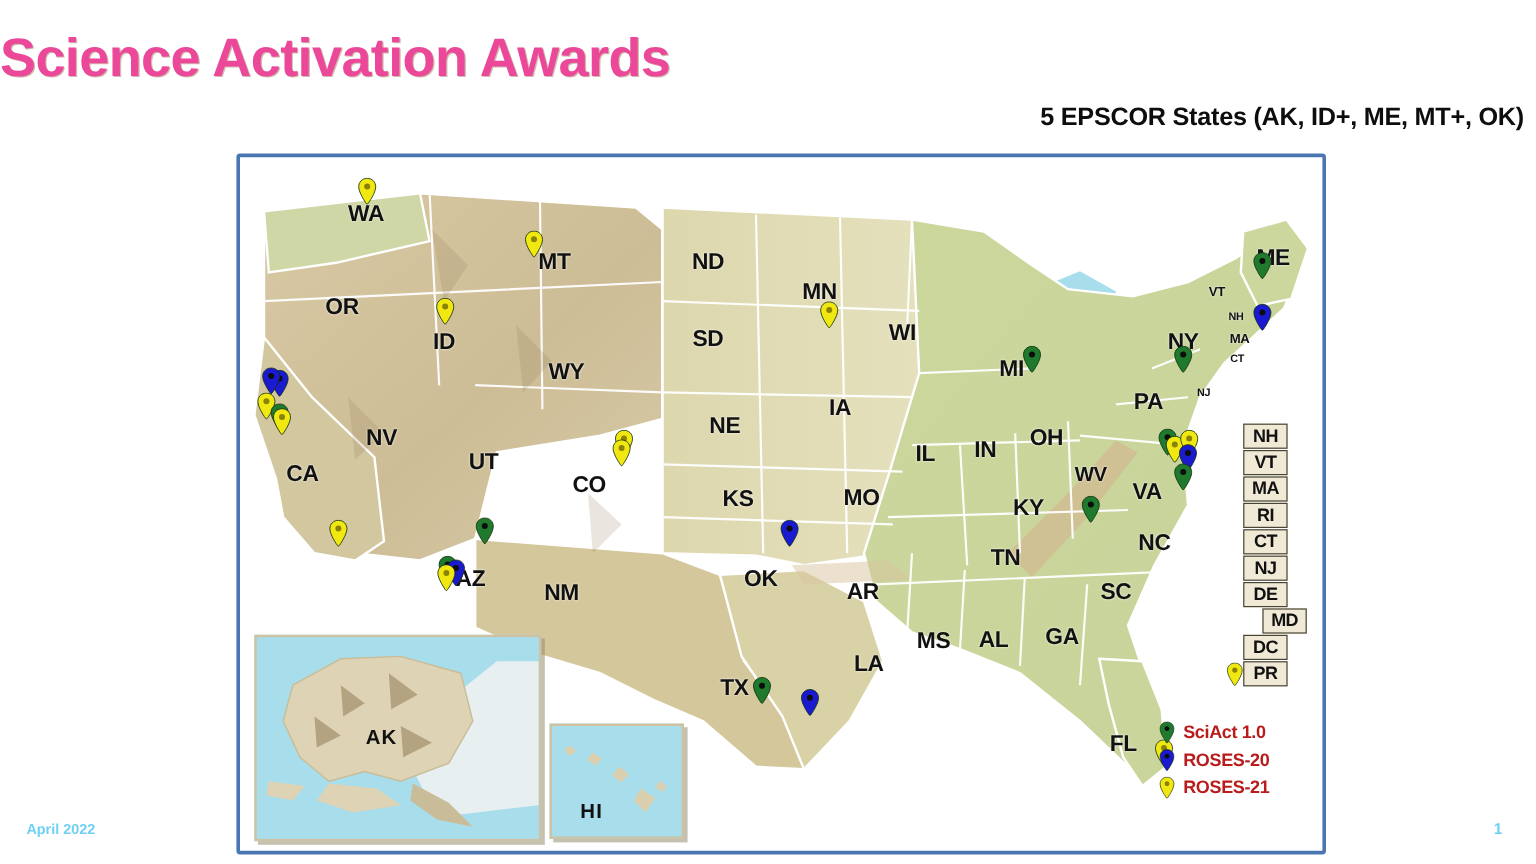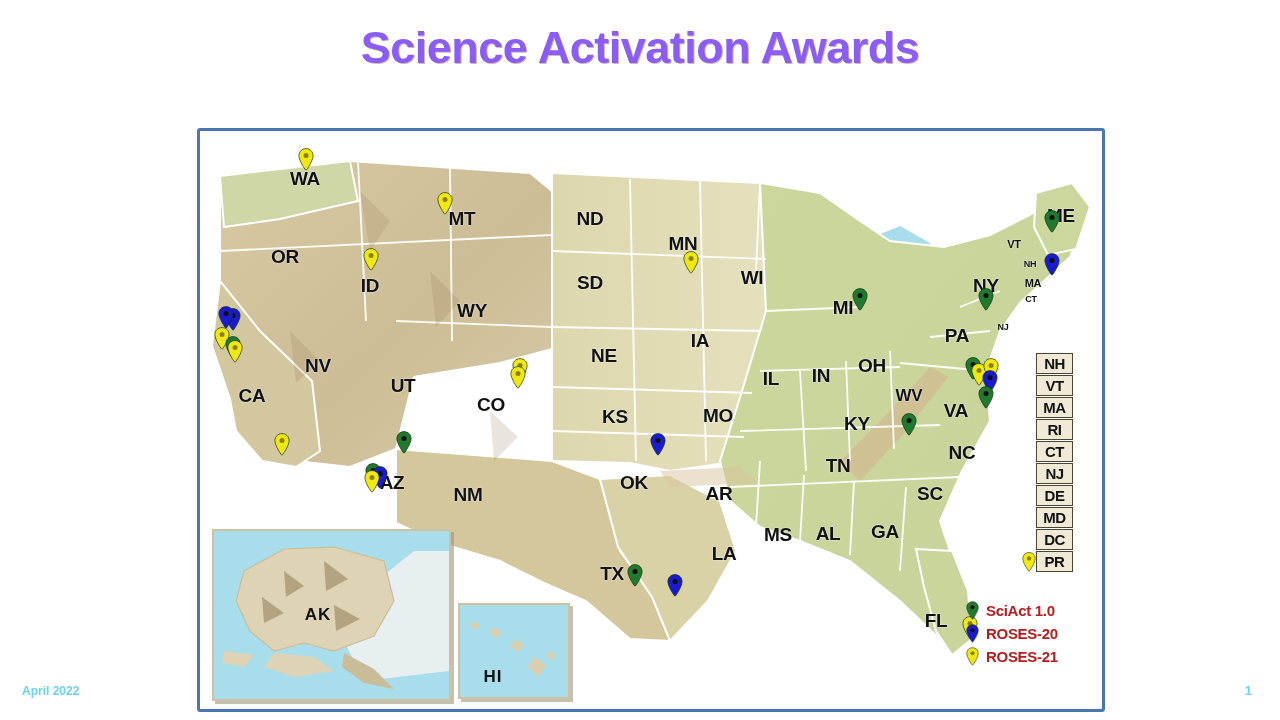--- a/index.html
+++ b/index.html
@@ -8,23 +8,22 @@
     width:1280px;height:720px;overflow:hidden;
     background:#ffffff;
     font-family:"Liberation Sans", sans-serif;
     position:relative;
   }
   #slide{position:absolute;inset:0;background:#fff;}
 
   
   .title{
     position:absolute;left:0;top:22px;width:1280px;
-    text-align:center;
     font-size:45px;font-weight:bold;
-    color:#8b5cf6;
+    color:#ec4899;
     letter-spacing:-0.5px;
     text-shadow:1px 1px 0 rgba(120,60,20,.35);
   }
   .subtitle{
     position:absolute;right:10px;top:86px;
     font-size:21px;font-weight:bold;color:#0d0d0d;
     letter-spacing:-0.2px;
   }
 
   
@@ -116,20 +115,21 @@
     position:absolute;right:28px;bottom:22px;
     font-size:13px;font-weight:bold;color:#6fd0f2;
   }
 </style>
 </head>
 <body>
 
 <div id="slide">
 
   <div class="title">Science Activation Awards</div>
+  <div class="subtitle">5 EPSCOR States (AK, ID+, ME, MT+, OK)</div>
 
   <div class="map-frame">
     <div class="map-canvas">
 
       <svg class="us-svg" viewBox="0 0 902 578" preserveAspectRatio="none">
         <defs>
           <linearGradient id="gWest" x1="0" y1="0" x2="1" y2="1">
             <stop offset="0%" stop-color="#d9c9a4"></stop>
             <stop offset="55%" stop-color="#cdbd96"></stop>
             <stop offset="100%" stop-color="#d7cba8"></stop>
@@ -419,21 +419,21 @@
           </div>
           <div style="position: relative;">
             <div class="abbr-box">CT</div>
           </div>
           <div style="position: relative;">
             <div class="abbr-box">NJ</div>
           </div>
           <div style="position: relative;">
             <div class="abbr-box">DE</div>
           </div>
-          <div style="position: relative;">
+          <div style="position: relative; margin-left: 16px;">
             <div class="abbr-box">MD</div>
           </div>
           <div style="position: relative;">
             <div class="abbr-box">DC</div>
           </div>
           <div style="position: relative;">
             <div class="abbr-box">PR</div>
             <div class="abbr-pin"><svg viewBox="0 0 16 23" width="14" height="20">
                 <path d="M8 0.6C3.9 0.6 0.9 3.7 0.9 7.6c0 5.1 6 13.5 6.5 14.2.3.4.9.4 1.2 0 .5-.7 6.5-9.1 6.5-14.2C15.1 3.7 12.1.6 8 .6z" fill="#f2e811" stroke="#13300f" stroke-width="0.7"></path>
                 <circle cx="8" cy="7.4" r="2.5" fill="#8a8206"></circle>

